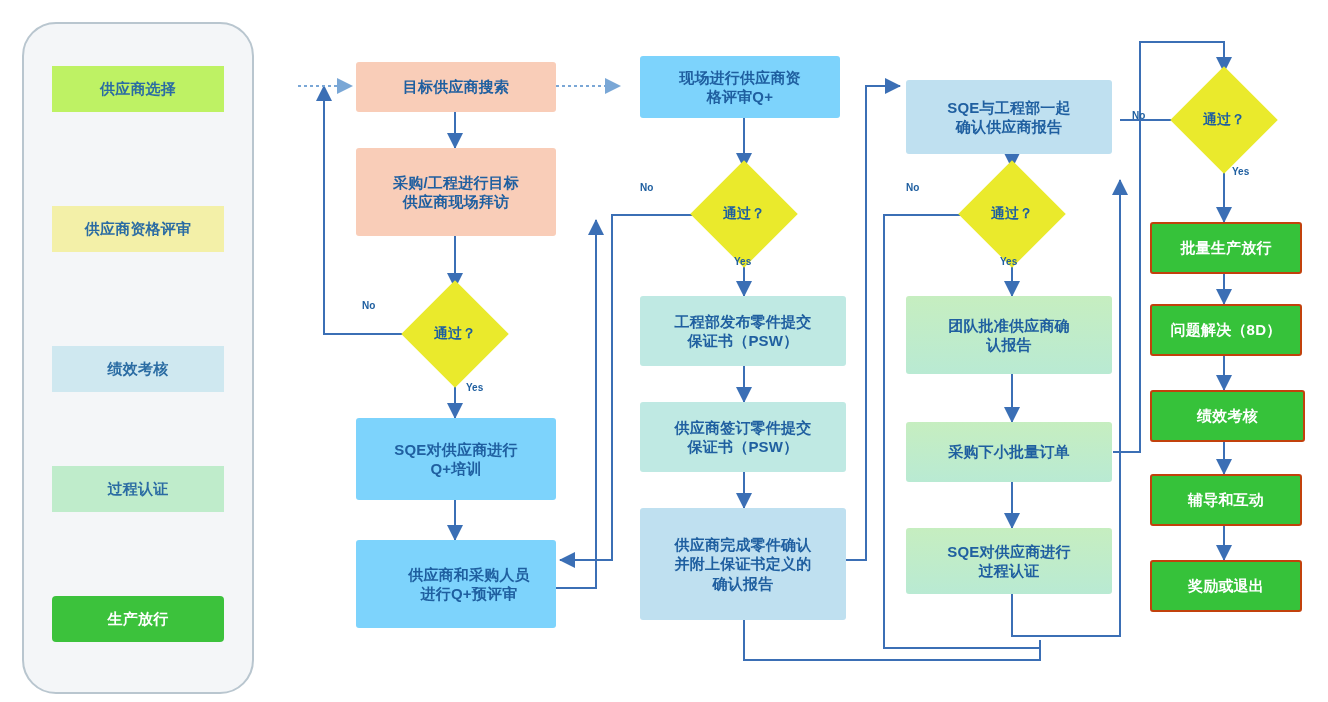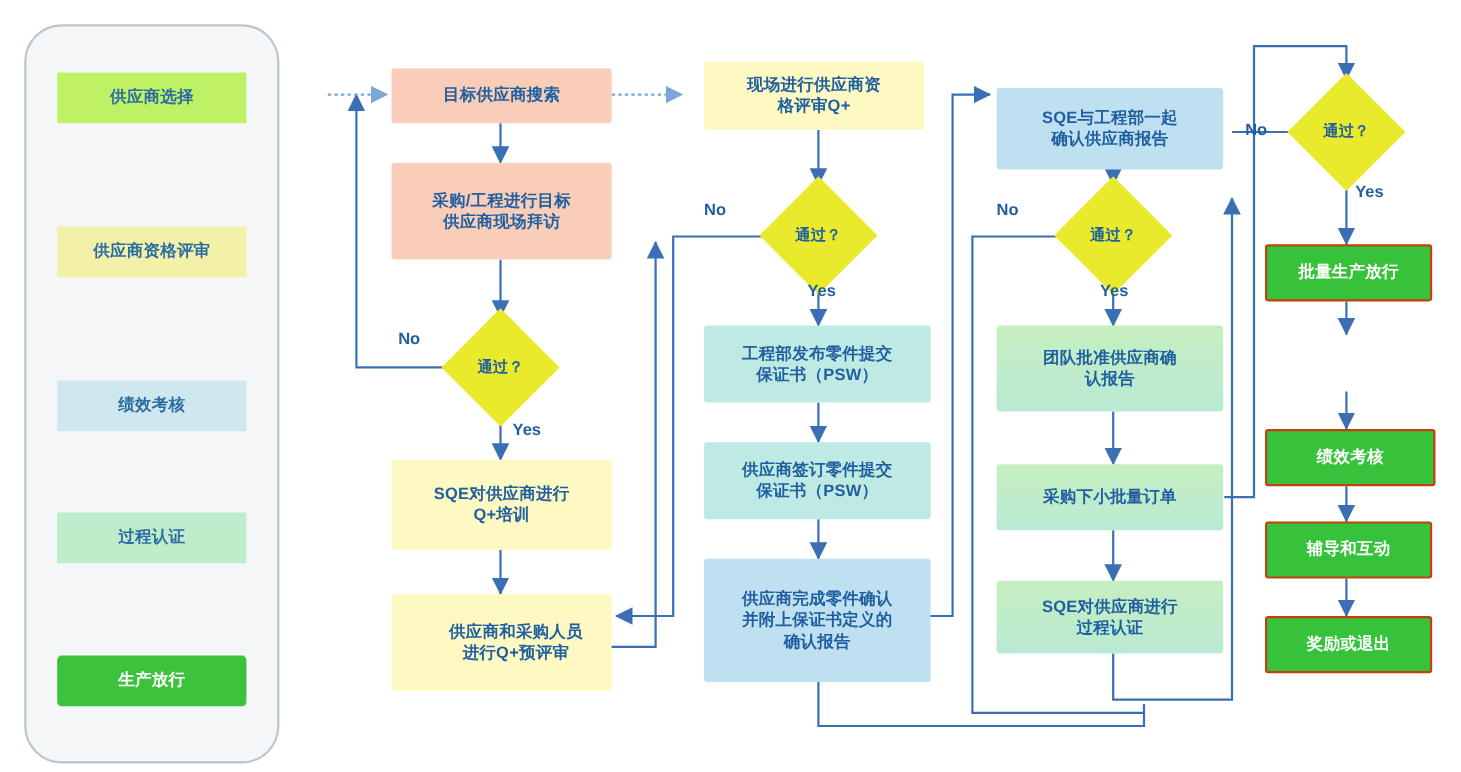--- a/index.html
+++ b/index.html
@@ -34,41 +34,41 @@
 
   
   .n-peach{background:#bef264;color:#2b6ca3;}
   .n-yellow{background:#f3f0a8;color:#2b6ca3;}
   .n-blue{background:#cfe8f0;color:#2b6ca3;}
   .n-mint{background:#bfeccb;color:#2b6ca3;}
   .n-green{background:#3cc23c;color:#ffffff;}
 
   
   .m-peach{background:#f9cdb8;color:#1f5fa0;border-radius:3px;}
-  .m-yellow{background:#fef9c3;color:#1f5fa0;border-radius:3px;}
+  .m-yellow{background:#7dd3fc;color:#1f5fa0;border-radius:3px;}
   .m-cyan{background:#bfe9e3;color:#1f5fa0;border-radius:3px;}
   .m-blue{background:#bfe0f0;color:#1f5fa0;border-radius:3px;}
   .m-mintgrad{background:linear-gradient(180deg,#c6eec0,#b9ead3);color:#1f5fa0;border-radius:3px;}
   .m-greenbox{background:#36c23a;color:#ffffff;border:2px solid #c2410c;border-radius:3px;}
 
   .diamond{
     position:absolute;
     display:flex;align-items:center;justify-content:center;
     font-weight:bold;color:#1f5fa0;
     background:#eaea2c;
     transform:rotate(45deg);
     box-sizing:border-box;
   }
   .diamond span{transform:rotate(-45deg);display:block;white-space:nowrap;font-size:14px;}
 
   .label{
     position:absolute;
     font-weight:bold;
     color:#1f5fa0;
-    font-size:15px;
+    font-size:10px;
   }
   .fs15{font-size:15px;}
 </style>
 </head>
 <body>
 
 <div id="stage">
 
   <svg class="wires" viewBox="0 0 1328 702">
     <defs>
@@ -187,17 +187,18 @@
   <div class="node m-mintgrad fs15" style="left:906px;top:528px;width:206px;height:66px;">SQE对供应商进行
 过程认证</div>
 
   <div class="diamond" style="left:1186px;top:82px;width:76px;height:76px;">
     <span>通过？</span>
   </div>
   <div class="label" style="left:1132px;top:110px;">No</div>
   <div class="label" style="left:1232px;top:166px;">Yes</div>
 
   <div class="node m-greenbox fs15" style="left:1150px;top:222px;width:152px;height:52px;">批量生产放行</div>
+  <div class="node m-greenbox fs15" style="left:1150px;top:304px;width:152px;height:52px;">问题解决（8D）</div>
   <div class="node m-greenbox fs15" style="left:1150px;top:390px;width:155px;height:52px;">绩效考核</div>
   <div class="node m-greenbox fs15" style="left:1150px;top:474px;width:152px;height:52px;">辅导和互动</div>
   <div class="node m-greenbox fs15" style="left:1150px;top:560px;width:152px;height:52px;">奖励或退出</div>
 
 </div>
 
 </body></html>

